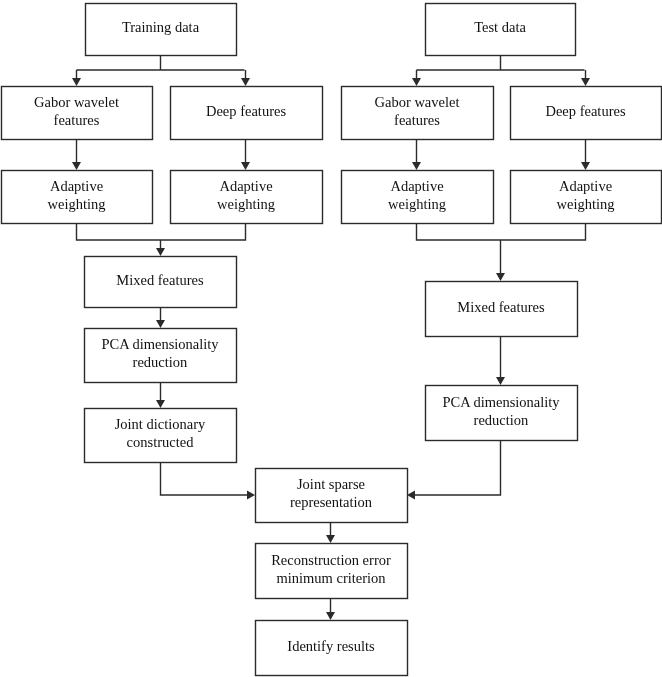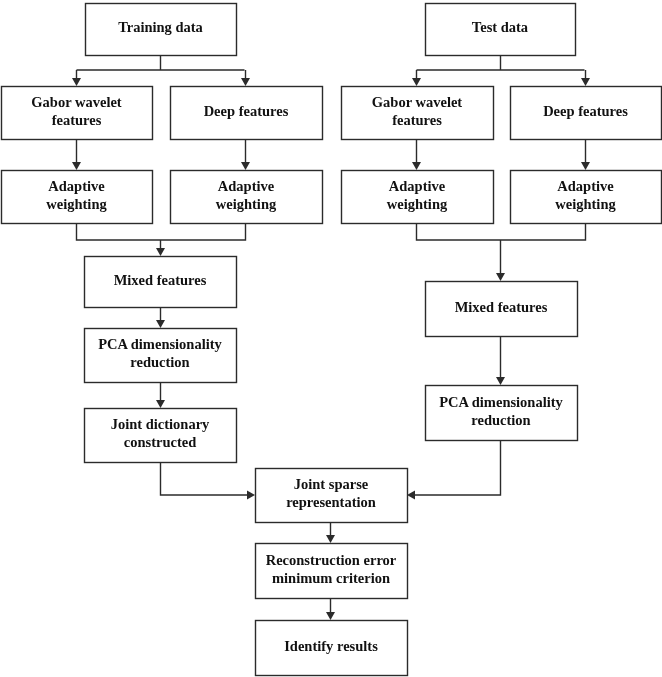--- a/index.html
+++ b/index.html
@@ -7,21 +7,20 @@
     padding: 0;
     background: #ffffff;
   }
   #flowchart-root {
     position: relative;
     width: 662px;
     height: 677px;
     background: #ffffff;
     font-family: "Liberation Serif", "DejaVu Serif", serif;
     overflow: hidden;
-    font-weight: bold;
   }
   svg.diagram {
     display: block;
     width: 662px;
     height: 677px;
   }
   .node-box {
     fill: #ffffff;
     stroke: #2b2b2b;
     stroke-width: 1.4;

